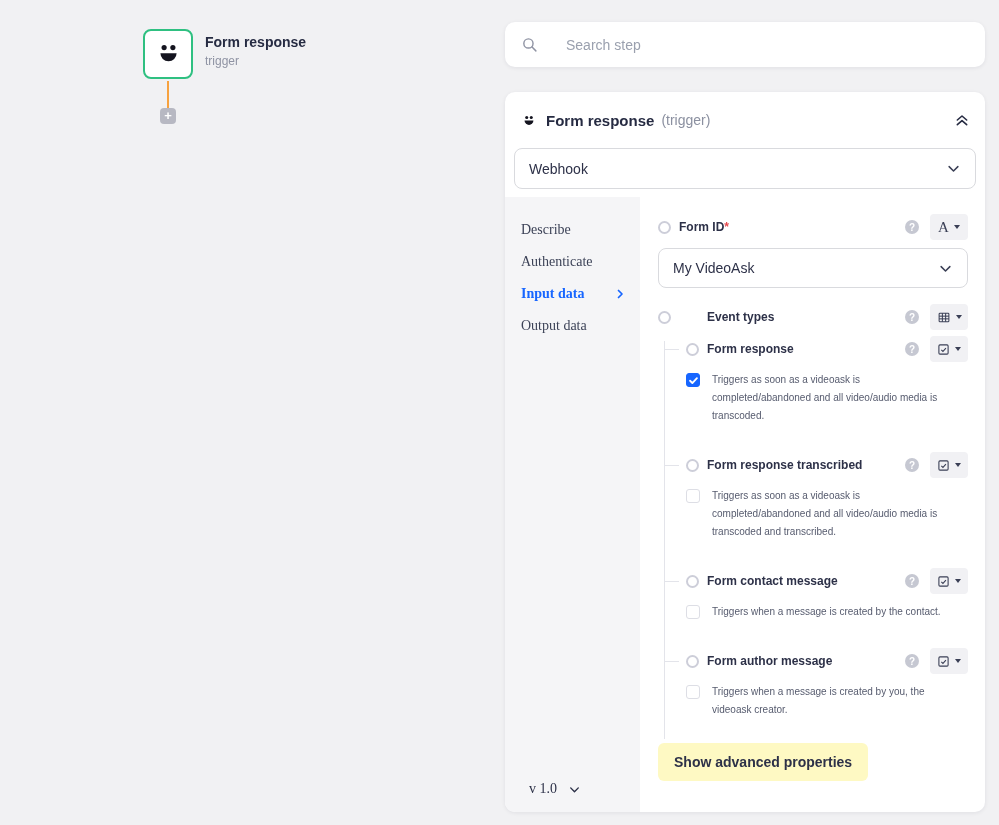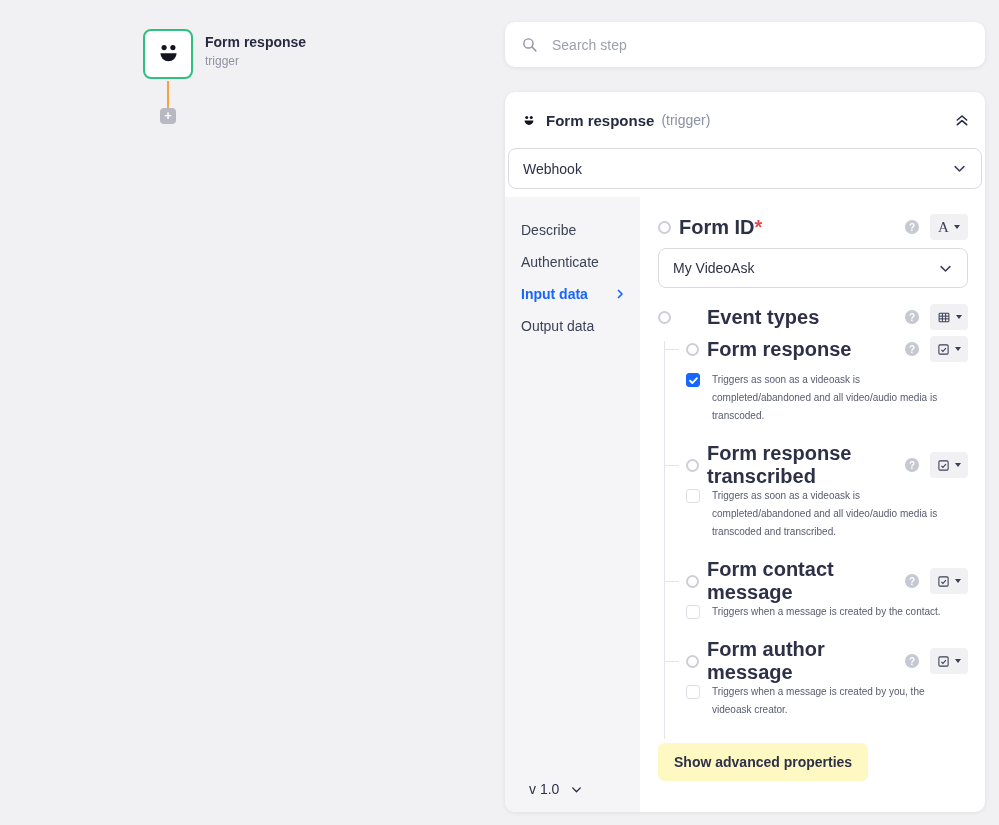--- a/index.html
+++ b/index.html
@@ -22,58 +22,58 @@
   .add-btn {
     position:absolute; left:160px; top:108px; width:16px; height:16px;
     background:#b7b8c2; border-radius:4px; color:#fff;
     display:flex; align-items:center; justify-content:center;
     font-size:13px; font-weight:bold; line-height:0; cursor:pointer;
   }
   
   .searchbar {
     position:absolute; left:505px; top:22px; width:480px; height:45px;
     background:#fff; border-radius:10px; box-shadow:0 1px 4px rgba(25,28,50,.08);
-    display:flex; align-items:center; padding:0 16px; gap:14px;
+    display:flex; align-items:center; padding:0 16px; gap:28px;
   }
   .search-placeholder { font-size:14px; color:#9aa0ae; }
   
   .card {
     position:absolute; left:505px; top:92px; width:480px; height:720px;
     background:#fff; border-radius:10px; box-shadow:0 1px 4px rgba(25,28,50,.08);
   }
   .card-header { height:56px; display:flex; align-items:center; padding:0 15px 0 17px; gap:10px; }
   .hdr-title { font-size:15px; font-weight:bold; color:#262b42; }
   .hdr-badge { font-size:14px; color:#8b90a0; margin-left:-3px; }
   .collapse-btn { margin-left:auto; cursor:pointer; display:flex; align-items:center; }
   .select {
     border:1px solid #d9dade; border-radius:8px; background:#fff;
     display:flex; align-items:center; padding:0 14px;
     font-size:14px; color:#2d3148; cursor:pointer;
   }
   .select .chev { margin-left:auto; display:flex; }
-  .webhook-select { margin:0 3px; height:41px; }
+  .webhook-select { margin:0 9px; height:41px; }
   
   .content-row {
     position:absolute; left:0; right:0; top:105px; bottom:0;
     display:flex; border-radius:0 0 10px 10px; overflow:hidden;
   }
-  .sidebar { width:135px; background:#f5f5f7; padding-top:17px; position:relative; flex-shrink:0; }
+  .sidebar { width:135px; background:#f5f5f7; padding-top:17px; position:relative; flex-shrink:0;font-family:Liberation Serif, serif; }
   .side-item {
     height:32px; display:flex; align-items:center;
     padding:0 14px 0 16px; font-size:14px; color:#3c4257; cursor:pointer;
   }
   .side-item .arrow { display:none; margin-left:auto; }
   .side-item.active { color:#1766ff; font-weight:bold; }
   .side-item.active .arrow { display:flex; }
   .version { position:absolute; left:24px; bottom:15px; display:flex; align-items:center; gap:11px; font-size:14px; color:#2d3148; cursor:pointer; }
   .main { flex:1; padding:17px 18px 0 18px; position:relative; }
   
   .field-row { display:flex; align-items:center; height:26px; }
   .circle { width:13px; height:13px; border:2px solid #cdced9; border-radius:50%; background:#fff; flex-shrink:0; }
-  .field-label { margin-left:8px; font-size:20px; font-weight:bold; color:#2d3148; }
+  .field-label { margin-left:8px; font-size:12px; font-weight:bold; color:#2d3148; }
   .req { color:#e5484d; font-weight:bold; }
   .row-right { margin-left:auto; display:flex; align-items:center; gap:11px; }
   .help {
     width:14px; height:14px; border-radius:50%; background:#c6c8d2; color:#fff;
     font-size:10px; font-weight:bold; display:flex; align-items:center; justify-content:center; cursor:pointer;
   }
   .mini-btn {
     width:38px; height:26px; background:#f1f1f4; border-radius:4px; border:none;
     display:flex; align-items:center; justify-content:center; gap:5px; cursor:pointer; color:#3a3f55;
   }

